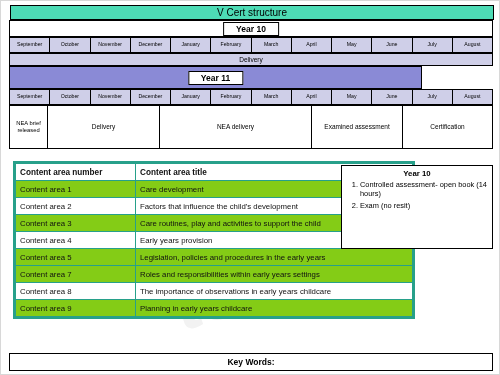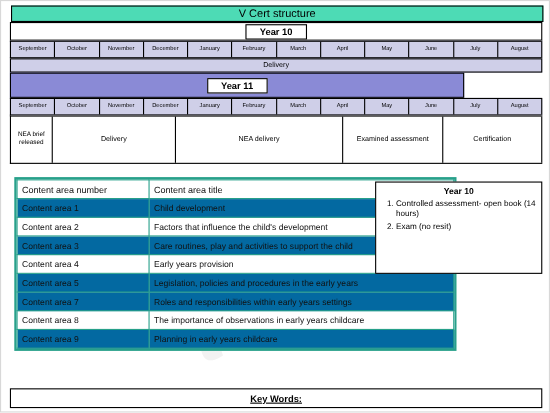--- a/index.html
+++ b/index.html
@@ -78,40 +78,40 @@
     position:absolute; left:12px; top:160px; width:402px;
     border:2px solid #27a08a;
     background:#ffffff;
   }
   table.content-table { border-collapse:collapse; width:100%; }
   table.content-table th, table.content-table td {
     border:1px solid #27a08a;
     font-size:7.8px; text-align:left;
     padding:2px 4px; height:17px; color:#111;
   }
-  table.content-table th { font-weight:normal; font-size:8.2px; }
+  table.content-table th { font-weight:bold; font-size:8.2px; }
   table.content-table td.num { width:120px; }
-  tr.shade td { background:#0369a1; }
+  tr.shade td { background:#84cc16; }
   tr.plain td { background:#ffffff; }
   
   .callout {
     position:absolute; left:340px; top:164px; width:152px; height:84px;
     background:#ffffff; border:1px solid #000;
     padding:3px 4px;
   }
   .callout .c-title {
     text-align:center; font-size:7.8px; font-weight:bold; margin-bottom:2px;
   }
   .callout ul, .callout ol { margin:0; padding-left:14px; }
   .callout li { font-size:7.4px; line-height:1.25; margin-bottom:2px; }
   
   .keywords {
     position:absolute; left:8px; top:352px; width:484px; height:18px;
     background:#ffffff; border:1px solid #000;
-    font-size:8.5px; font-weight:bold; text-align:center; line-height:16px;text-decoration:underline;
+    font-size:8.5px; font-weight:bold; text-align:center; line-height:16px;
   }
   
   .wm {
     position:absolute; left:170px; top:250px;
     font-size:72px; color:#f2f2f2; font-weight:bold;
     transform:rotate(-18deg); pointer-events:none; user-select:none;
   }
 </style>
 </head>
 <body>
@@ -174,21 +174,21 @@
     <table class="content-table">
       <thead>
         <tr>
           <th class="num">Content area number</th>
           <th>Content area title</th>
         </tr>
       </thead>
       <tbody>
         <tr class="shade">
           <td class="num">Content area 1</td>
-          <td>Child development</td>
+          <td>Care development</td>
         </tr>
         <tr class="plain">
           <td class="num">Content area 2</td>
           <td>Factors that influence the child's development</td>
         </tr>
         <tr class="shade">
           <td class="num">Content area 3</td>
           <td>Care routines, play and activities to support the child</td>
         </tr>
         <tr class="plain">

